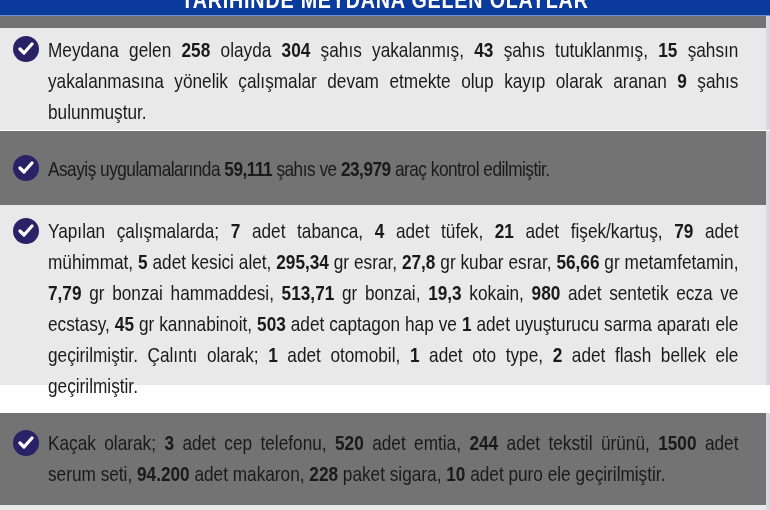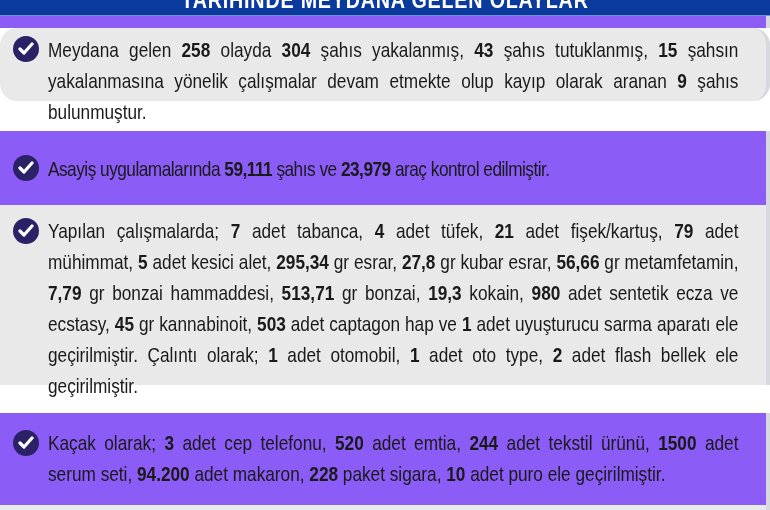--- a/index.html
+++ b/index.html
@@ -5,39 +5,39 @@
   html, body { margin:0; padding:0; }
   body { width:770px; height:510px; overflow:hidden; background:#ffffff;
          font-family:"Liberation Sans", sans-serif; color:#1a1a1a; position:relative; }
   .header { position:absolute; left:0; top:0; width:770px; height:15px; background:#0a3a9c;
             overflow:hidden; border-bottom:1px solid #6f8fd0; }
   .header-title { position:absolute; left:0; right:0; top:-14px; text-align:center; color:#ffffff;
                   font-weight:bold; font-size:24px; letter-spacing:1px; font-stretch:condensed;
                   transform:scaleX(0.82); }
   .band { position:absolute; left:0; width:766px; border-right:4px solid #d8d8df; }
   .band.gray { background:#e9e9e9; }
-  .band.white { background:#8b5cf6; }
+  .band.white { background:#737373; }
   .check { position:absolute; left:13px; width:26px; height:26px; border-radius:50%;
            background:#2a2166; }
   .check svg { position:absolute; left:5px; top:6px; }
   .text { position:absolute; left:48px; width:690px; font-size:21px; line-height:31px;
           text-align:justify; transform-origin:0 0; transform:scaleX(0.82); width:842px; }
   .text b { font-weight:bold; }
   .tight { letter-spacing:-0.2px; }
 </style>
 </head>
 <body>
 
 <div class="header">
   <div class="header-title">TARİHİNDE MEYDANA GELEN OLAYLAR</div>
 </div>
 
 <div class="band white" style="top:16px;height:12px;"></div>
 
-<div class="band gray" style="top:28px;height:73px;border-radius:17px;">
+<div class="band gray" style="top:28px;height:102px;">
   <div class="check" style="top:8px;">
     <svg width="16" height="14" viewBox="0 0 16 14">
         <path d="M2 7 L6 11 L14 2" stroke="#fff" stroke-width="3.2" fill="none" stroke-linecap="round" stroke-linejoin="round"></path>
       </svg>
   </div>
   <div class="text" style="top:6px;">Meydana gelen <b>258</b> olayda <b>304</b> şahıs yakalanmış, <b>43</b> şahıs tutuklanmış, <b>15</b> şahsın yakalanmasına yönelik çalışmalar devam etmekte olup kayıp olarak aranan <b>9</b> şahıs bulunmuştur.</div>
 </div>
 
 <div class="band white" style="top:131px;height:74px;">
   <div class="check" style="top:24px;">

